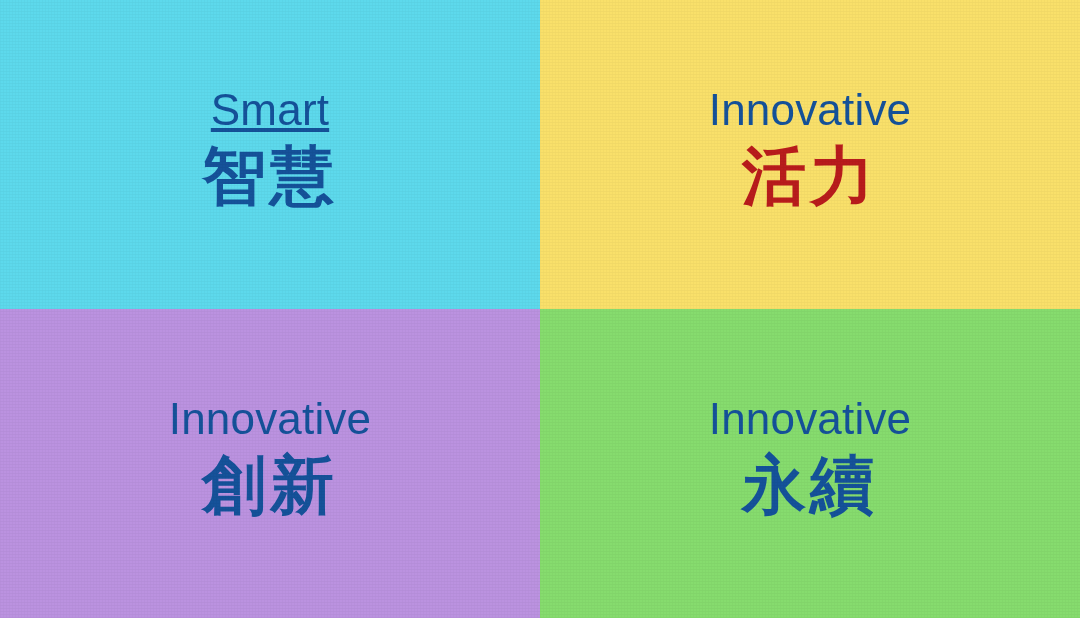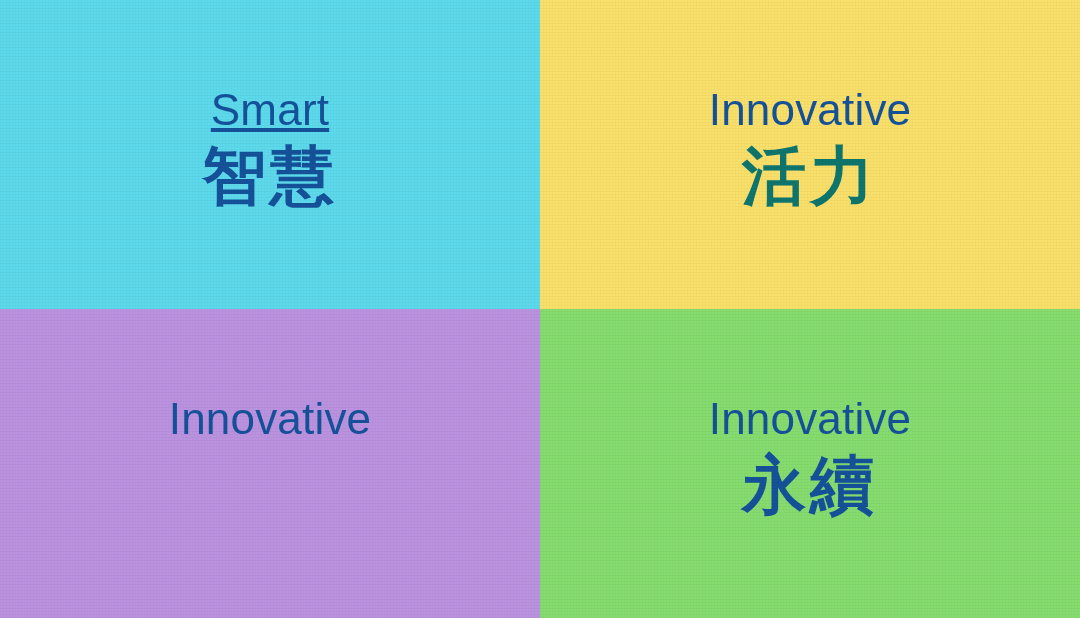--- a/index.html
+++ b/index.html
@@ -77,28 +77,29 @@
       <div class="inner">
         <div class="label-en" style="color: rgb(21, 82, 154); text-decoration: underline;">Smart</div>
         <div class="label-zh" style="color: rgb(21, 82, 154);">智慧</div>
       </div>
       <div class="texture"></div>
     </div>
 
     <div class="quadrant upper" id="q1" style="background-color: rgb(249, 224, 106);">
       <div class="inner">
         <div class="label-en" style="color: rgb(21, 82, 154);">Innovative</div>
-        <div class="label-zh" style="color: #0f766e; text-align: center;">活力</div>
+        <div class="label-zh" style="color: #b91c1c; text-align: center;">活力</div>
       </div>
       <div class="texture"></div>
     </div>
 
     <div class="quadrant lower" id="q2" style="background-color: rgb(187, 146, 224);">
       <div class="inner">
         <div class="label-en" style="color: rgb(21, 82, 154);">Innovative</div>
+        <div class="label-zh" style="color: rgb(21, 82, 154);">創新</div>
       </div>
       <div class="texture"></div>
     </div>
 
     <div class="quadrant lower" id="q3" style="background-color: rgb(134, 220, 110);">
       <div class="inner">
         <div class="label-en" style="color: rgb(21, 82, 154);">Innovative</div>
         <div class="label-zh" style="color: rgb(21, 82, 154);">永續</div>
       </div>
       <div class="texture"></div>

